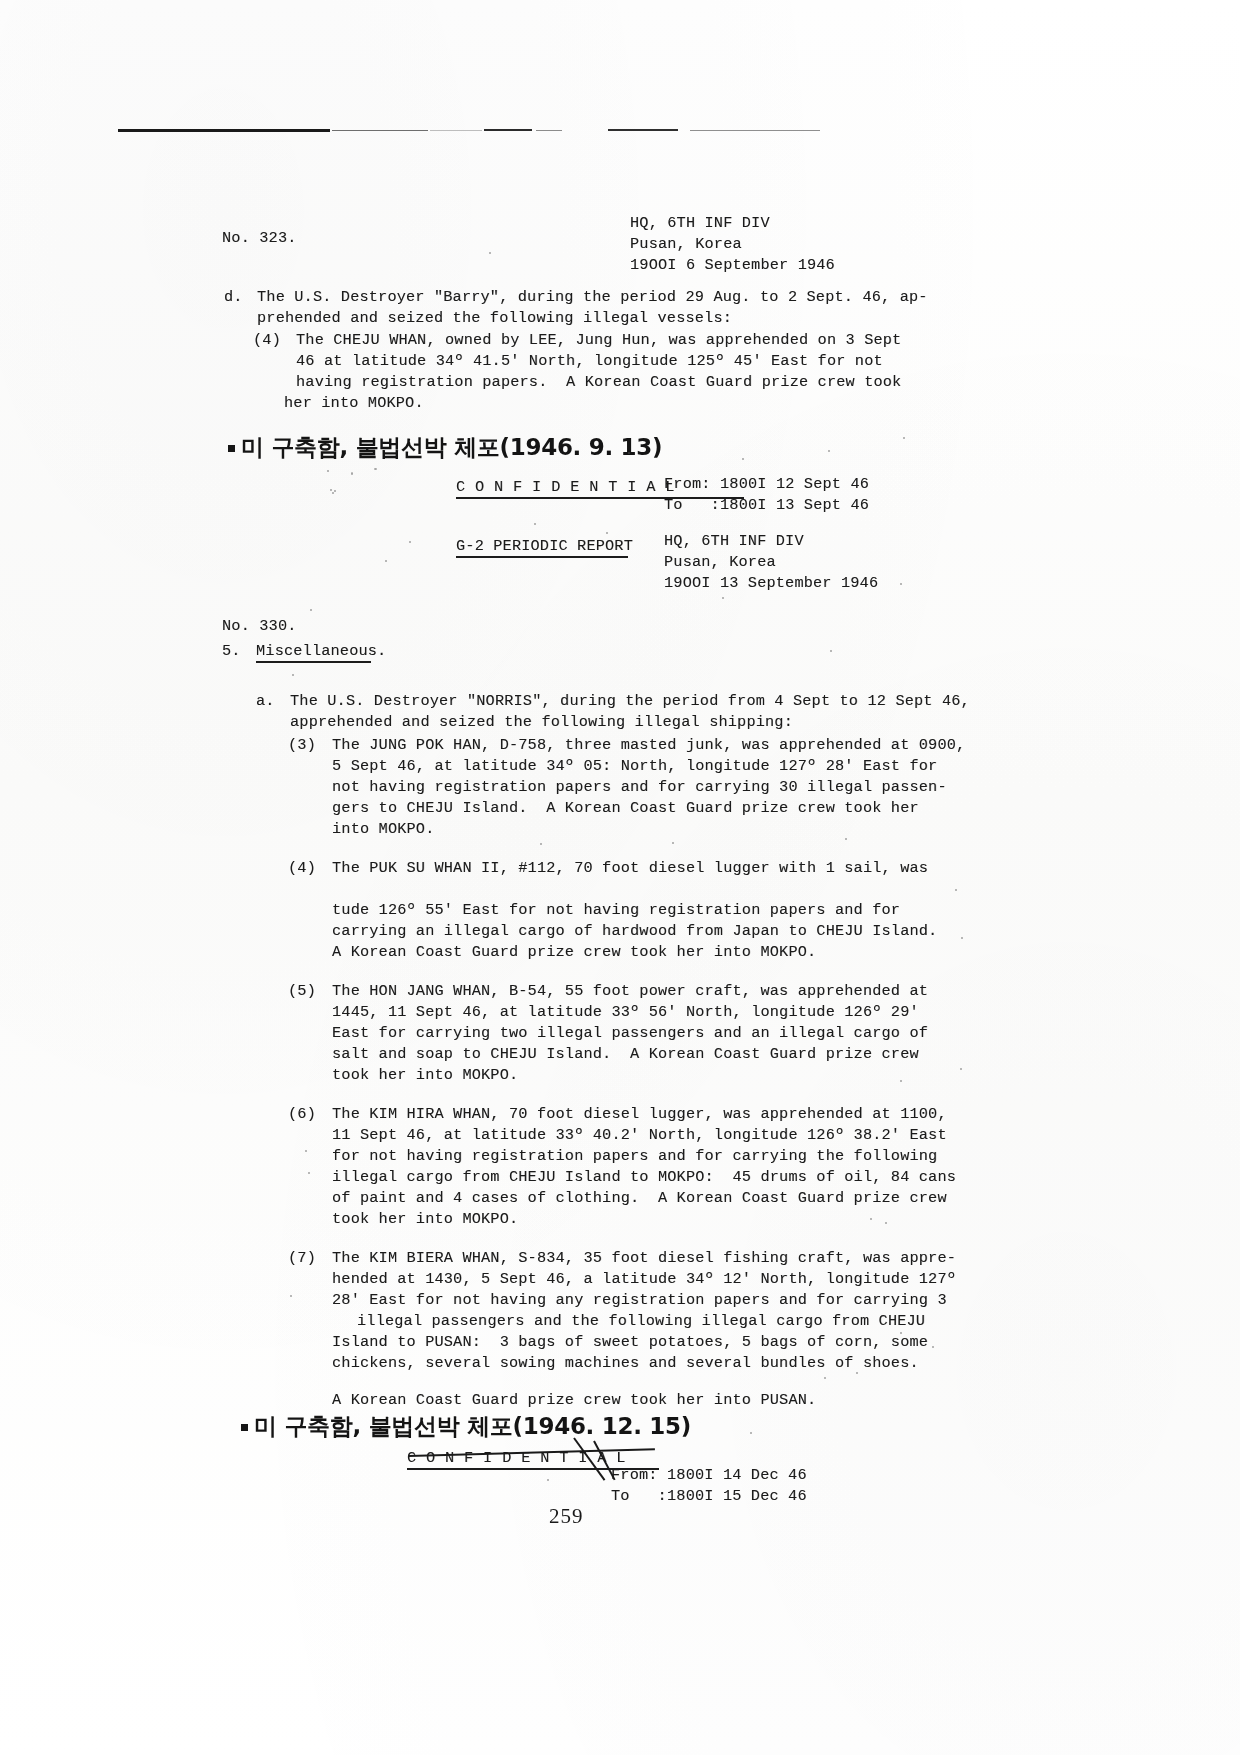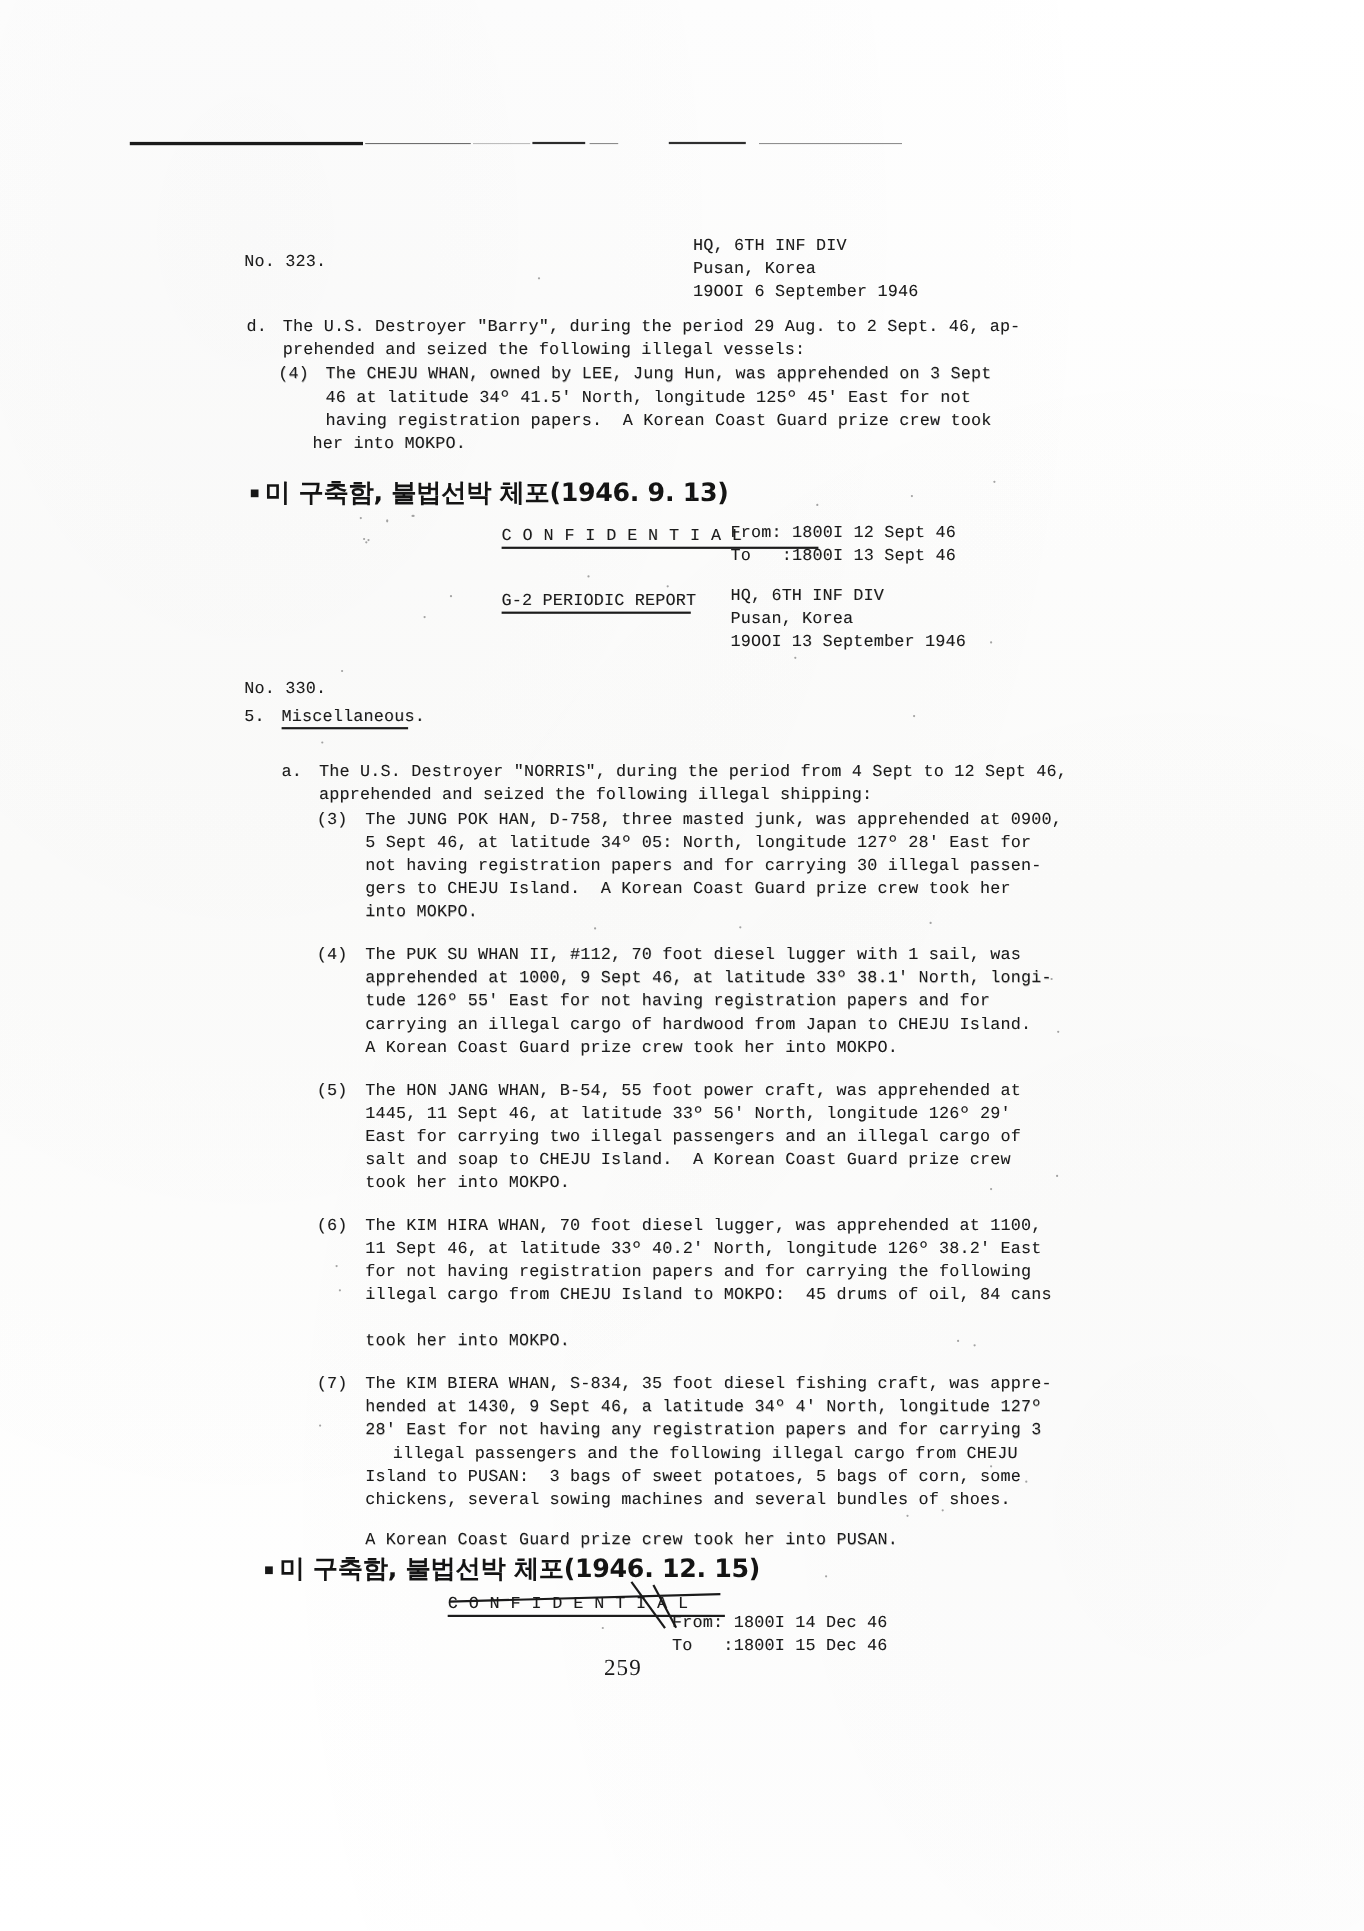--- a/index.html
+++ b/index.html
@@ -177,42 +177,42 @@
 
   <div class="tw" style="left:288px; top:735px;">(3)</div>
   <div class="tw" style="left:332px; top:735px;">The JUNG POK HAN, D-758, three masted junk, was apprehended at 0900,</div>
   <div class="tw" style="left:332px; top:756px;">5 Sept 46, at latitude 34º 05: North, longitude 127º 28' East for</div>
   <div class="tw" style="left:332px; top:777px;">not having registration papers and for carrying 30 illegal passen-</div>
   <div class="tw" style="left:332px; top:798px;">gers to CHEJU Island.  A Korean Coast Guard prize crew took her</div>
   <div class="tw" style="left:332px; top:819px;">into MOKPO.</div>
 
   <div class="tw" style="left:288px; top:858px;">(4)</div>
   <div class="tw" style="left:332px; top:858px;">The PUK SU WHAN II, #112, 70 foot diesel lugger with 1 sail, was</div>
-  <div class="tw" style="left:332px; top:879px;">apprehended at 1000, 9 Sept 46, at latitude 33º 38.1' North, longi-</div>
   <div class="tw" style="left:332px; top:900px;">tude 126º 55' East for not having registration papers and for</div>
   <div class="tw" style="left:332px; top:921px;">carrying an illegal cargo of hardwood from Japan to CHEJU Island.</div>
   <div class="tw" style="left:332px; top:942px;">A Korean Coast Guard prize crew took her into MOKPO.</div>
 
   <div class="tw" style="left:288px; top:981px;">(5)</div>
   <div class="tw" style="left:332px; top:981px;">The HON JANG WHAN, B-54, 55 foot power craft, was apprehended at</div>
   <div class="tw" style="left:332px; top:1002px;">1445, 11 Sept 46, at latitude 33º 56' North, longitude 126º 29'</div>
   <div class="tw" style="left:332px; top:1044px;">salt and soap to CHEJU Island.  A Korean Coast Guard prize crew</div>
   <div class="tw" style="left:332px; top:1023px;">East for carrying two illegal passengers and an illegal cargo of</div>
   <div class="tw" style="left:332px; top:1065px;">took her into MOKPO.</div>
 
   <div class="tw" style="left:288px; top:1104px;">(6)</div>
   <div class="tw" style="left:332px; top:1104px;">The KIM HIRA WHAN, 70 foot diesel lugger, was apprehended at 1100,</div>
   <div class="tw" style="left:332px; top:1125px;">11 Sept 46, at latitude 33º 40.2' North, longitude 126º 38.2' East</div>
   <div class="tw" style="left:332px; top:1146px;">for not having registration papers and for carrying the following</div>
   <div class="tw" style="left:332px; top:1167px;">illegal cargo from CHEJU Island to MOKPO:  45 drums of oil, 84 cans</div>
+  <div class="tw" style="left:332px; top:1188px;">of paint and 4 cases of clothing.  A Korean Coast Guard prize crew</div>
   <div class="tw" style="left:332px; top:1209px;">took her into MOKPO.</div>
 
   <div class="tw" style="left:288px; top:1248px;">(7)</div>
   <div class="tw" style="left:332px; top:1248px;">The KIM BIERA WHAN, S-834, 35 foot diesel fishing craft, was appre-</div>
-  <div class="tw" style="left:332px; top:1269px;">hended at 1430, 9 Sept 46, a latitude 34º 4' North, longitude 127º</div>
+  <div class="tw" style="left:332px; top:1269px;">hended at 1430, 5 Sept 46, a latitude 34º 12' North, longitude 127º</div>
   <div class="tw" style="left:332px; top:1290px;">28' East for not having any registration papers and for carrying 3</div>
   <div class="tw" style="left:332px; top:1311px;margin-left:25px;">illegal passengers and the following illegal cargo from CHEJU</div>
   <div class="tw" style="left:332px; top:1332px;">Island to PUSAN:  3 bags of sweet potatoes, 5 bags of corn, some</div>
   <div class="tw" style="left:332px; top:1353px;">chickens, several sowing machines and several bundles of shoes.</div>
   <div class="tw" style="left:332px; top:1374px;margin-top:16px;">A Korean Coast Guard prize crew took her into PUSAN.</div>
 
   <div class="kor-bullet" style="left:241px; top:1424px;"></div>
   <div class="kor" style="left:254px; top:1411px;">미 구축함, 불법선박 체포(1946. 12. 15)</div>
 
   <div class="tw" style="left:407px; top:1448px; letter-spacing:0.4px;">C O N F I D E N T I A L</div>

